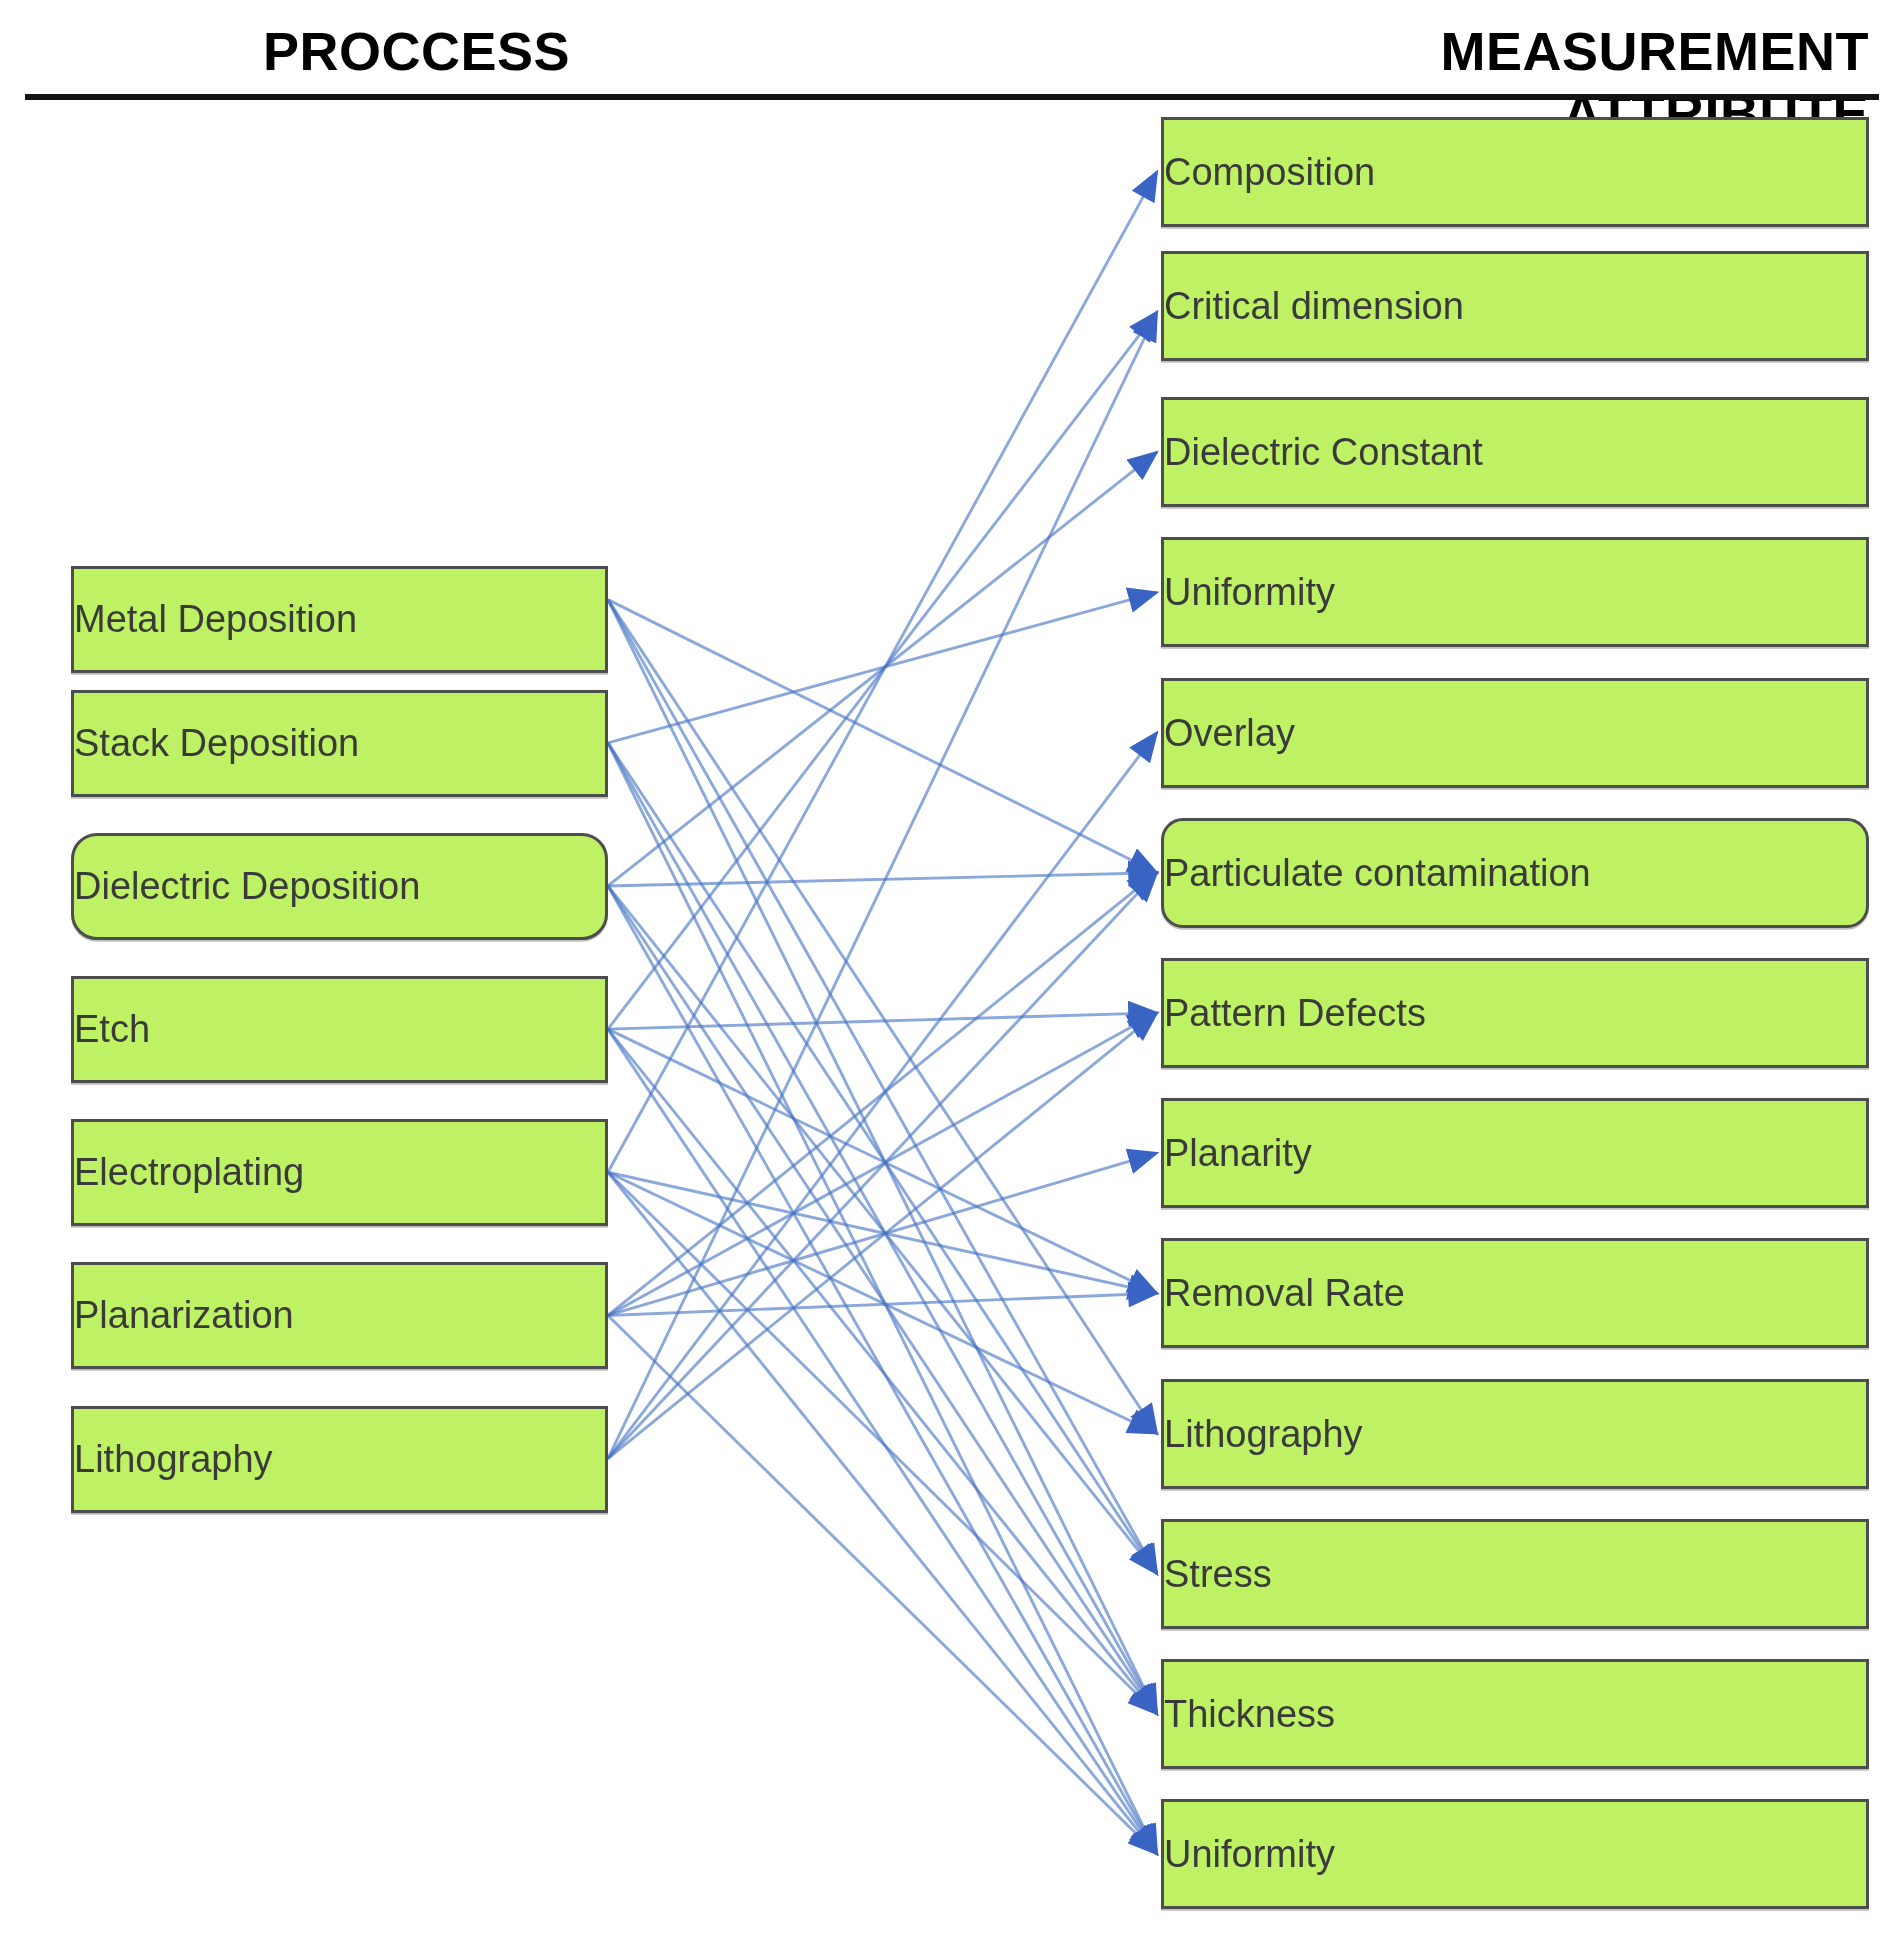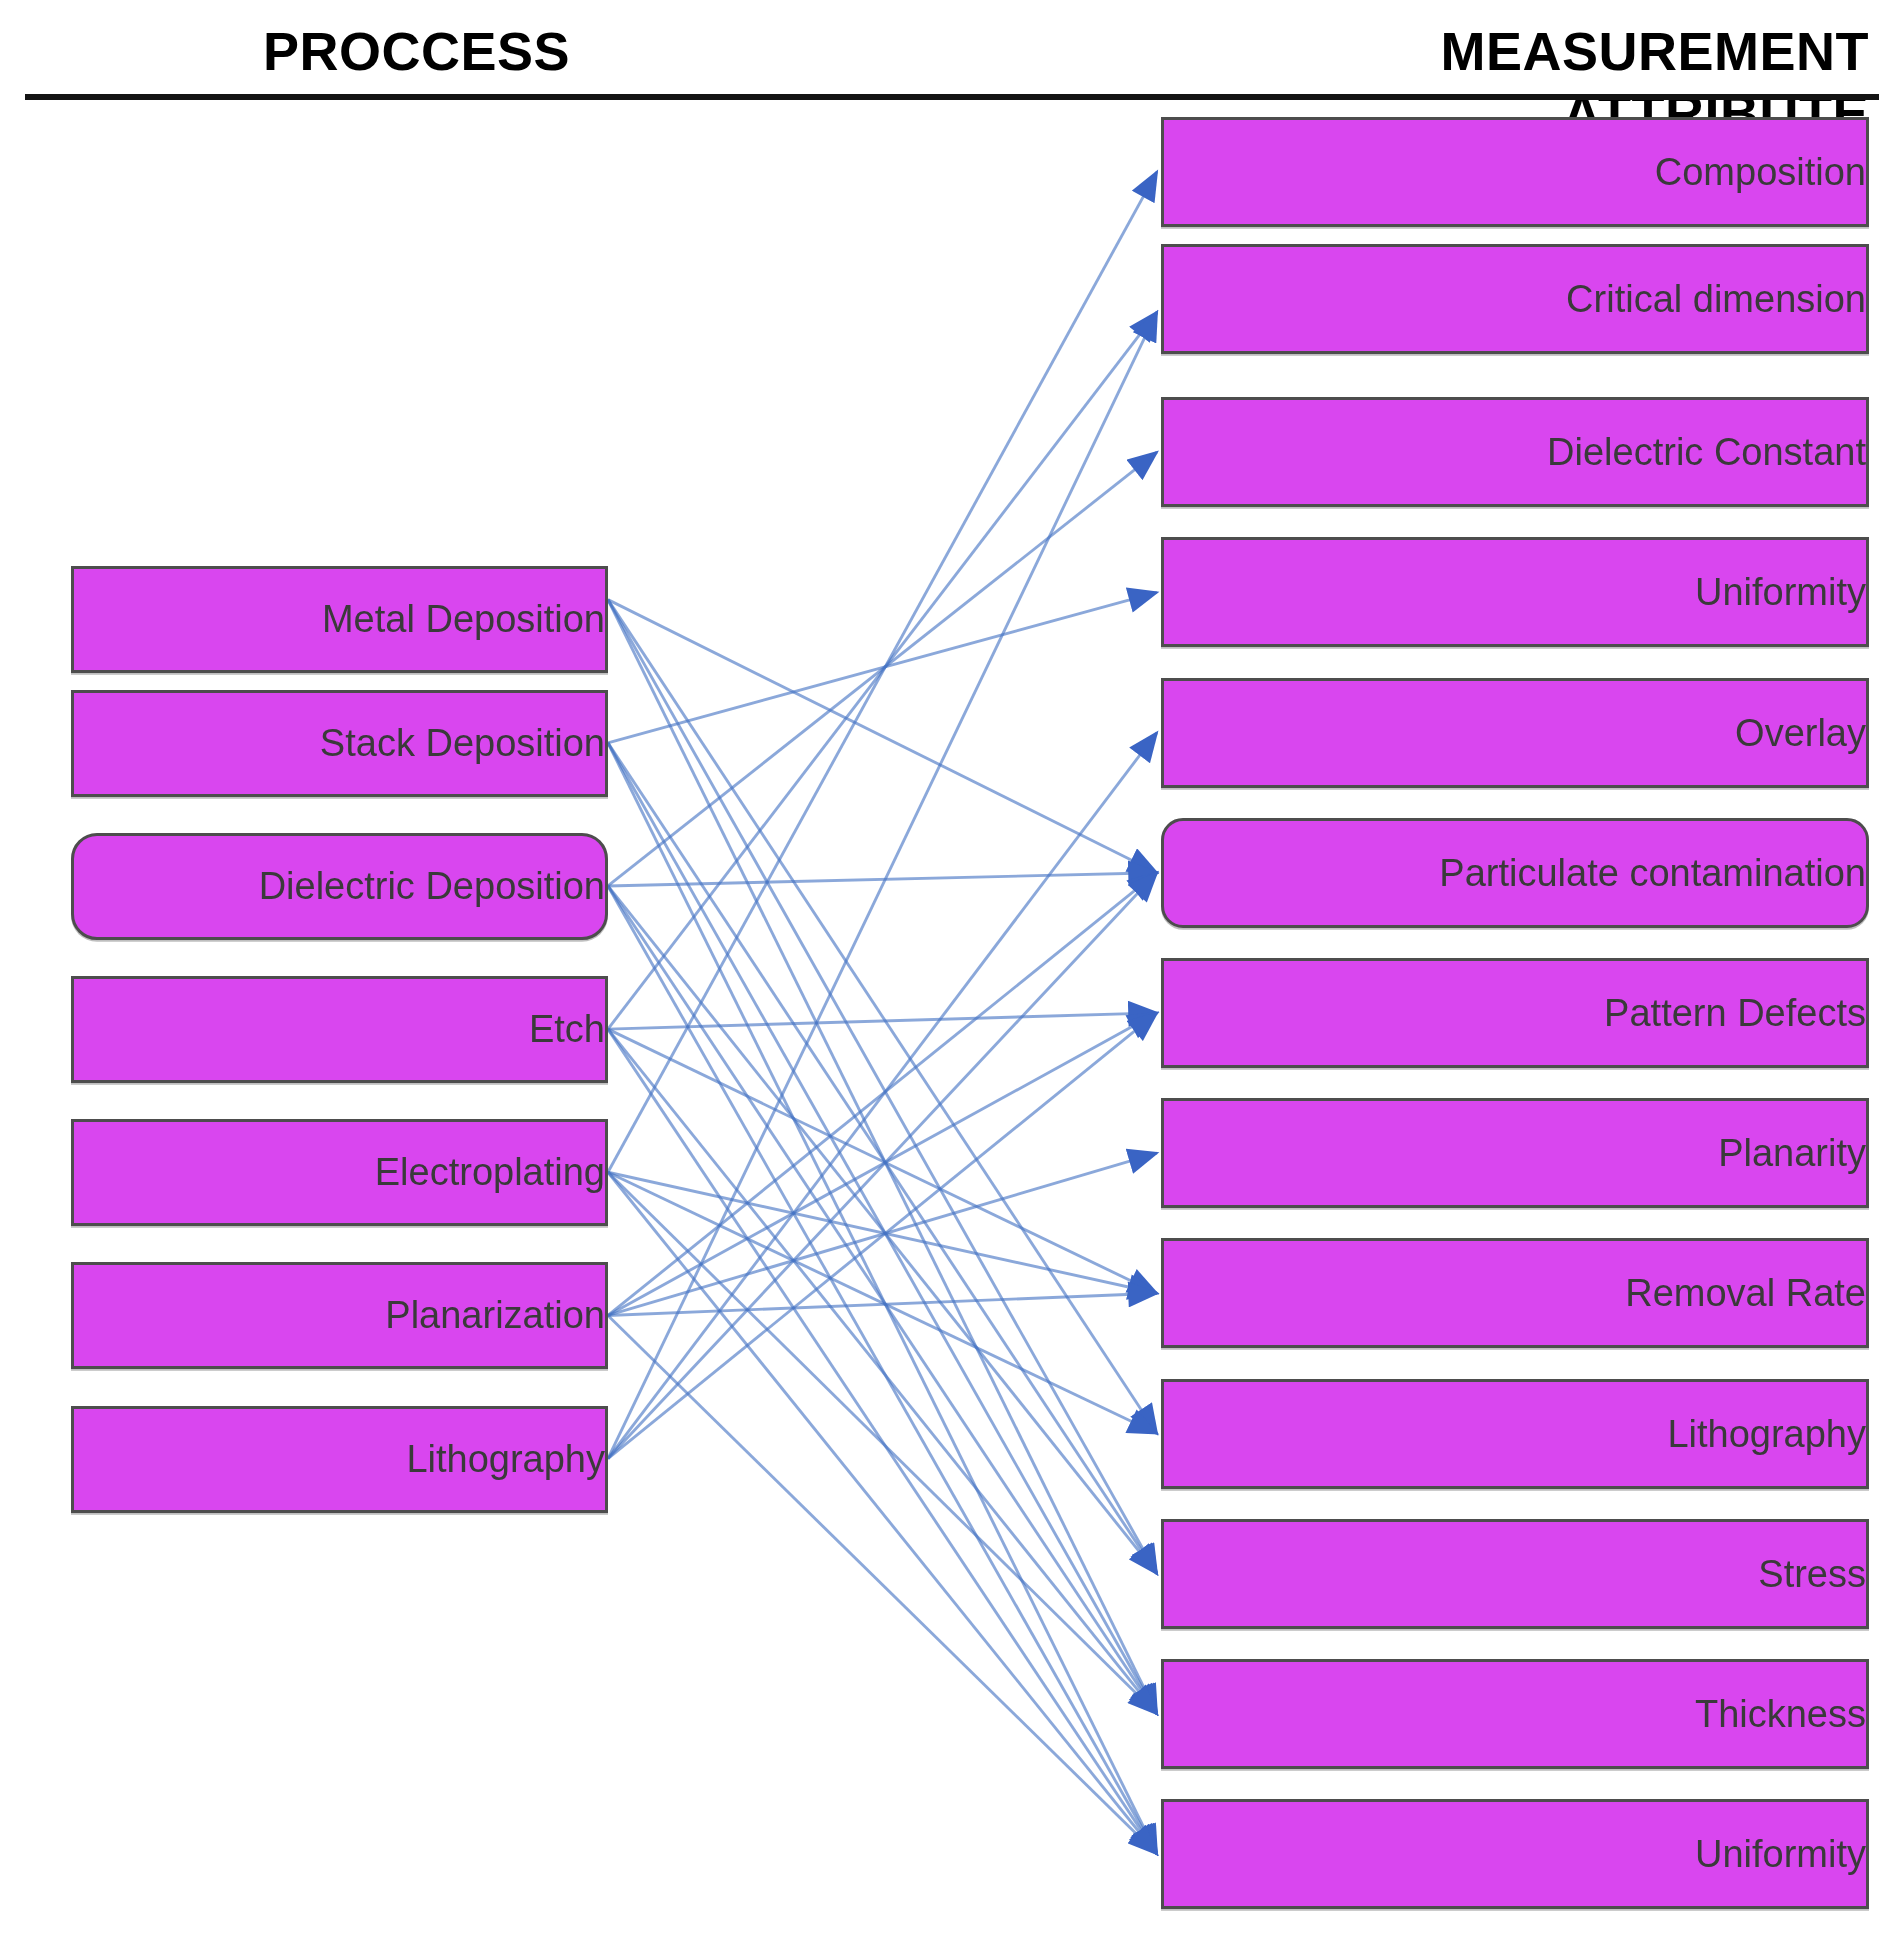--- a/index.html
+++ b/index.html
@@ -3,22 +3,22 @@
 <meta charset="utf-8">
 <style>
   html,body{margin:0;padding:0;background:#ffffff;}
   body{width:1886px;height:1958px;position:relative;overflow:hidden;
        font-family:"Liberation Sans", sans-serif;}
   .hdr{position:absolute;top:20px;font-size:54px;font-weight:bold;color:#000;
        text-align:right;letter-spacing:0.5px;}
   .hdr-left{left:0;width:570px;}
   .hdr-right{left:1161px;width:708px;}
   .rule{position:absolute;left:25px;top:94px;width:1854px;height:6.3px;background:#141414;}
-  .box{position:absolute;background:#d946ef;border:3.6px solid #4d4d4d;
-       box-sizing:border-box;display:flex;align-items:center;justify-content:flex-end;
+  .box{position:absolute;background:#bef264;border:3.6px solid #4d4d4d;
+       box-sizing:border-box;display:flex;align-items:center;justify-content:flex-start;
        box-shadow:0 1.8px 0 rgba(0,0,0,0.25);}
   .box-left{left:71px;width:537px;height:107px;}
   .box-right{left:1161px;width:708px;height:110px;}
   .box span{font-size:38px;color:#3a3a3a;white-space:nowrap;}
   #arrows{position:absolute;left:0;top:0;pointer-events:none;}
 </style>
 </head>
 <body>
 
 <div class="hdr hdr-left">PROCCESS</div>
@@ -82,21 +82,21 @@
     </div>
     <div class="box box-left" style="top: 1262px;">
       <span>Planarization</span>
     </div>
     <div class="box box-left" style="top: 1406px;">
       <span>Lithography</span>
     </div>
     <div class="box box-right" style="top: 117px;">
       <span>Composition</span>
     </div>
-    <div class="box box-right" style="top: 244px; padding-left: 11px;">
+    <div class="box box-right" style="top: 251px;">
       <span>Critical dimension</span>
     </div>
     <div class="box box-right" style="top: 397px;">
       <span>Dielectric Constant</span>
     </div>
     <div class="box box-right" style="top: 537px;">
       <span>Uniformity</span>
     </div>
     <div class="box box-right" style="top: 678px;">
       <span>Overlay</span>

